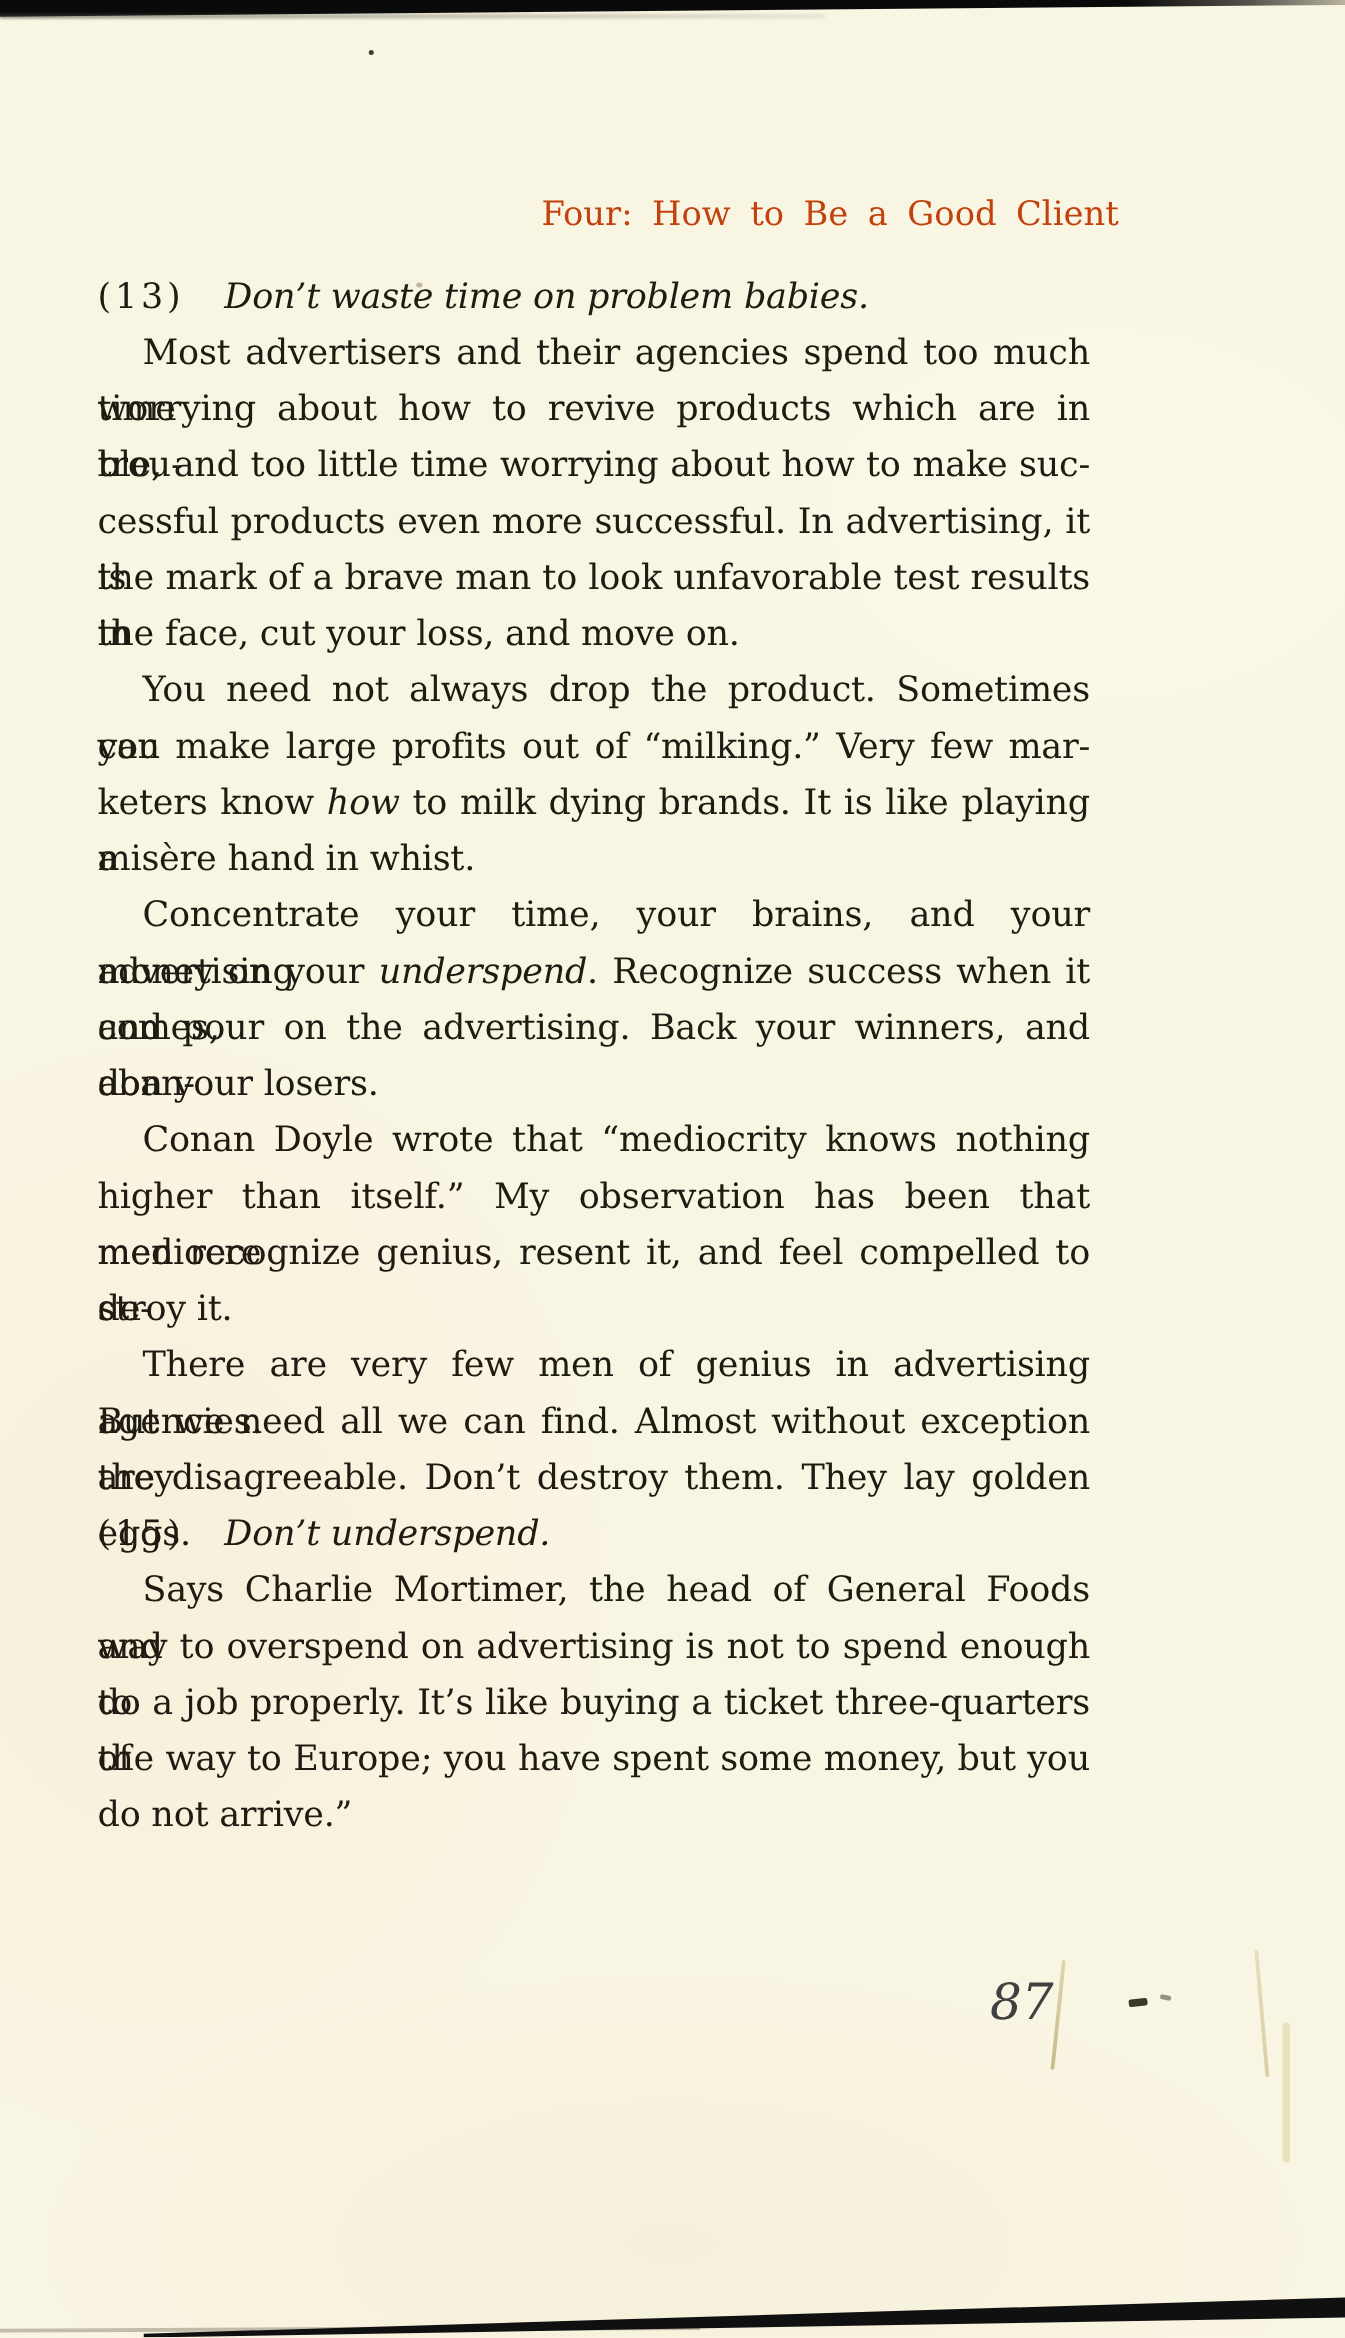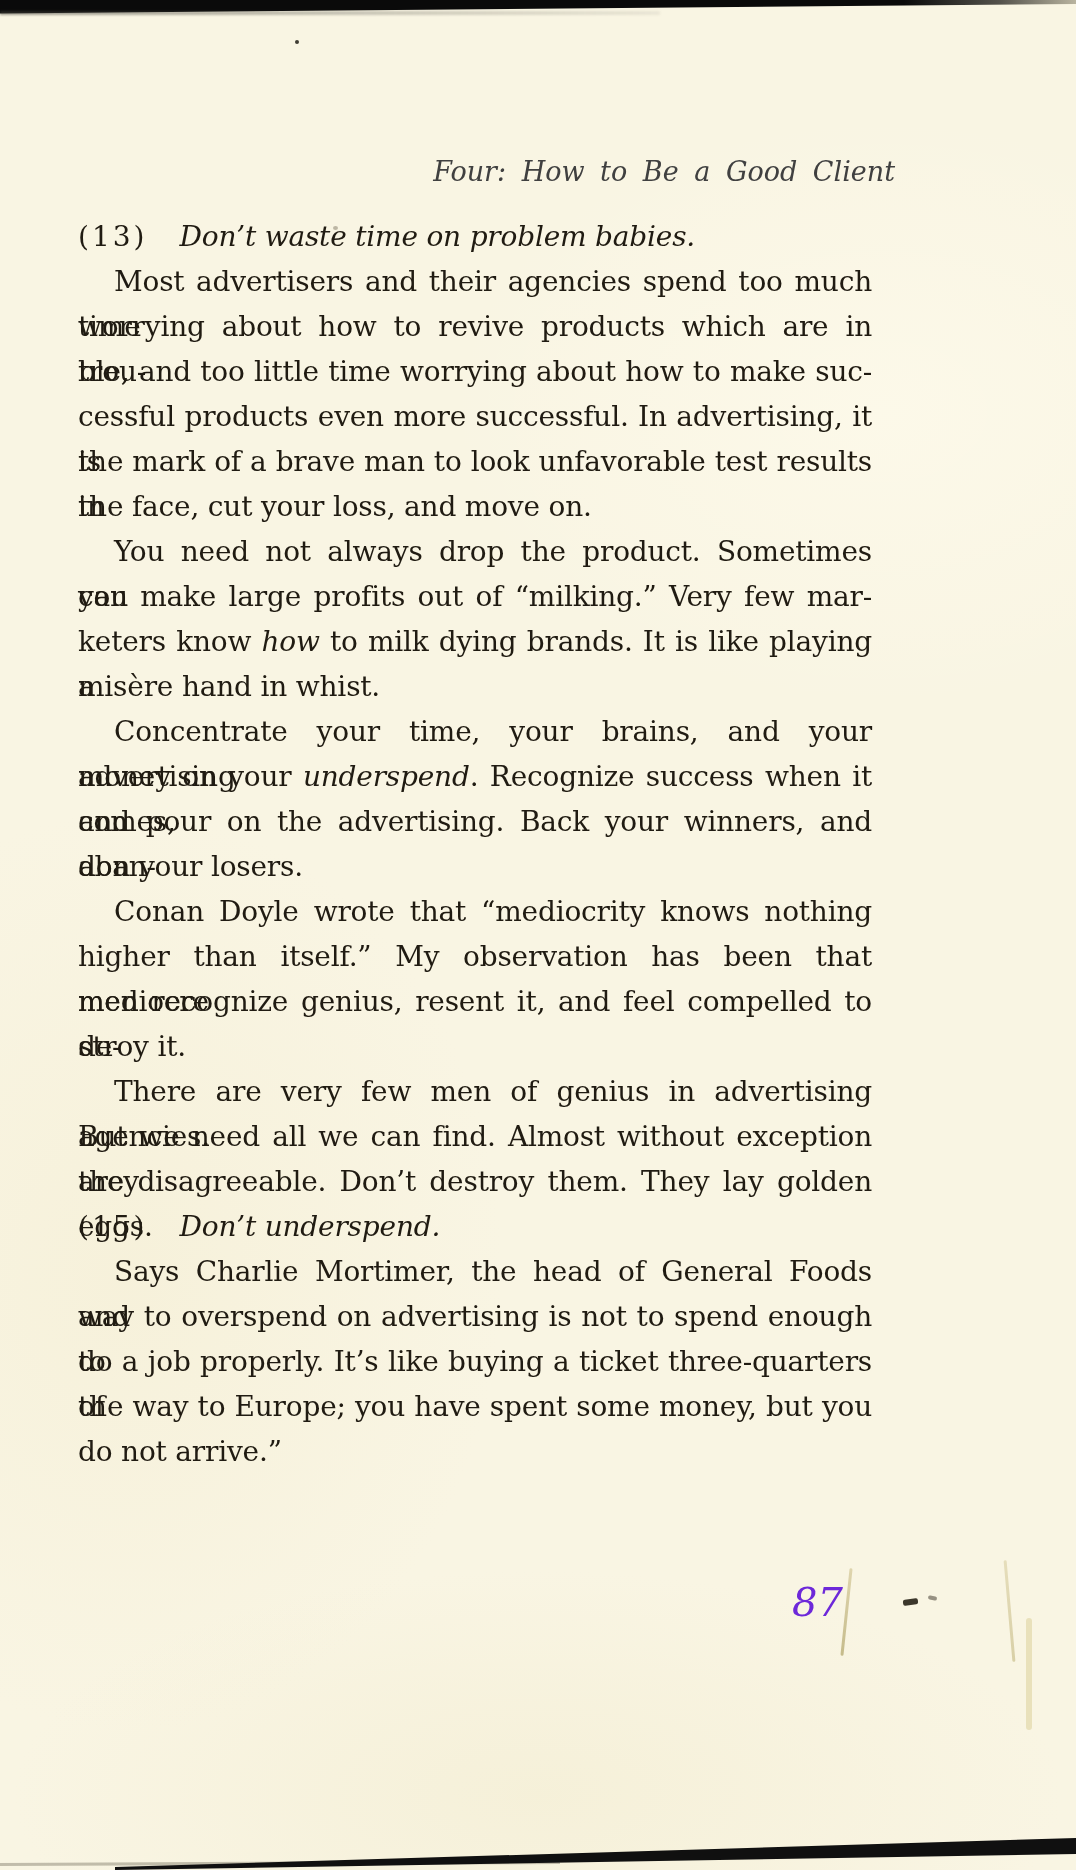--- a/index.html
+++ b/index.html
@@ -20,39 +20,39 @@
     clip-path:polygon(0 0,100% 0,100% 28%,0 96%);
   }
   .top-smudge{
     position:absolute;top:11px;left:0;width:660px;height:4px;
     background:linear-gradient(90deg,rgba(70,68,60,.5),rgba(70,68,60,.08));
     filter:blur(1px);
   }
   
   .running-head{
     position:absolute;top:156px;right:181px;
-    font-style:italic;font-size:27px;line-height:32px;
-    word-spacing:7px;color:#404040;white-space:nowrap;
+    font-size:27px;line-height:32px;
+    word-spacing:7px;color:#c2410c;white-space:nowrap;
   }
   
   .column{
     position:absolute;left:78px;top:214px;width:794px;
     font-size:28px;line-height:45px;letter-spacing:-0.2px;
   }
   .ln{height:45px;text-align:justify;text-align-last:justify;}
   .ln-end{text-align-last:left;}
   .ind{text-indent:36px;}
   .head{text-align:left;text-align-last:left;}
   .head .num{font-style:normal;letter-spacing:3px;margin-right:32px;}
   .head .ttl{font-style:italic;}
   .it{font-style:italic;}
   
   .page-number{
     position:absolute;top:1578px;left:792px;
-    font-style:italic;font-size:40px;line-height:48px;color:#6d28d9;
+    font-style:italic;font-size:40px;line-height:48px;color:#404040;
   }
   
   .mark-dash{position:absolute;left:903px;top:1599px;width:15px;height:6px;background:#3c372b;border-radius:2px;transform:rotate(-7deg);}
   .mark-tick{position:absolute;left:928px;top:1596px;width:9px;height:4px;background:#6e675a;opacity:.7;border-radius:2px;transform:rotate(12deg);}
   .crease-a{position:absolute;left:845px;top:1568px;width:3px;height:88px;background:linear-gradient(#d6ca9c,#b4a86e);opacity:.75;transform:rotate(6deg);border-radius:2px;}
   .crease-b{position:absolute;left:1008px;top:1560px;width:3px;height:102px;background:linear-gradient(#d9ce a0,#c2b67e);background:linear-gradient(#d9cea0,#c2b67e);opacity:.6;transform:rotate(-5deg);border-radius:2px;}
   .stain-a{position:absolute;left:1026px;top:1618px;width:6px;height:112px;background:#e9e1bb;border-radius:3px;}
   .speck-a{position:absolute;left:295px;top:40px;width:4px;height:4px;background:#3f3c33;border-radius:50%;}
   .speck-b{position:absolute;left:333px;top:226px;width:5px;height:4px;background:#8a8270;opacity:.55;border-radius:50%;}
   

